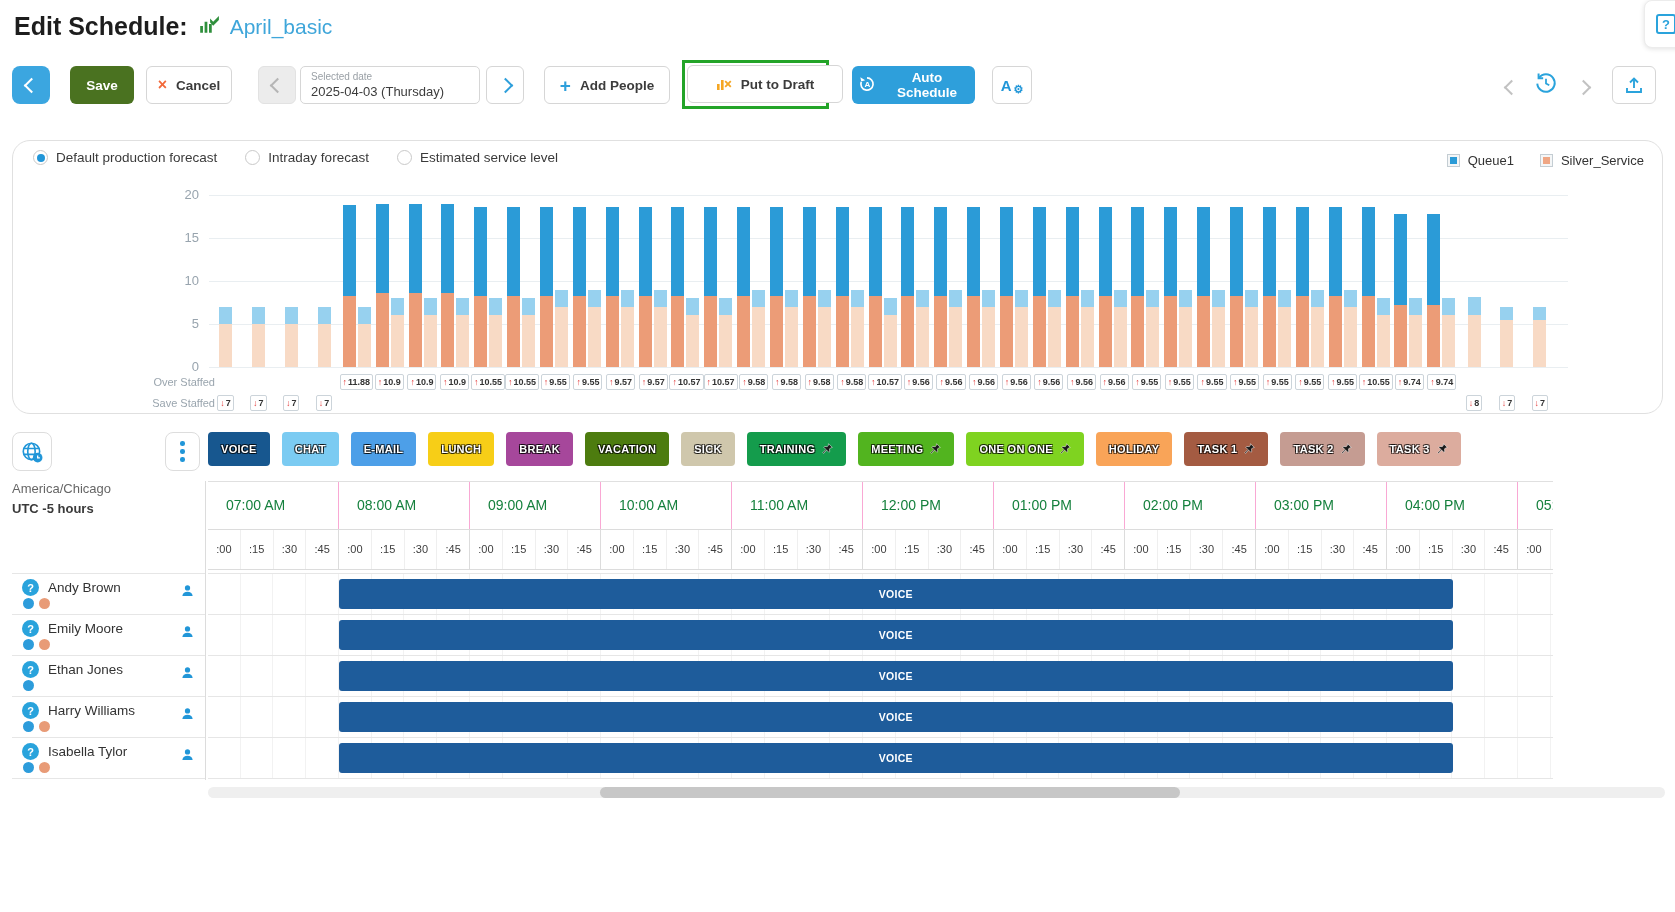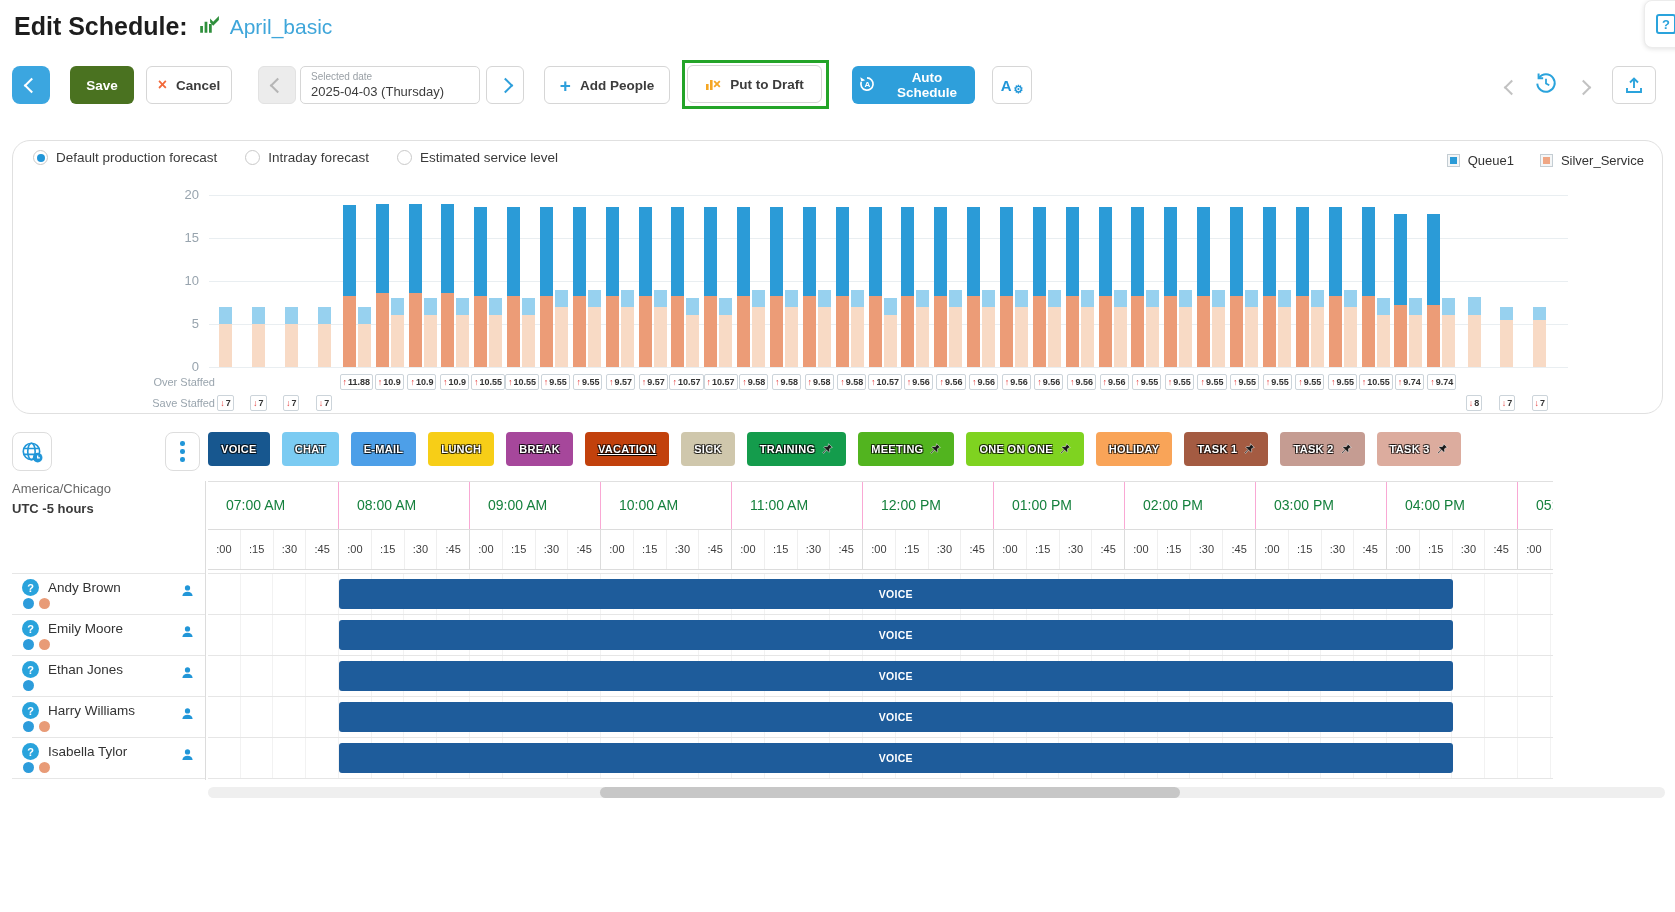--- a/index.html
+++ b/index.html
@@ -26,21 +26,21 @@
   #date-prev{left:258px;top:66px;width:38px;background:#ececec;border-color:#e2e2e2;color:#b5b5b5;}
   #date-field{position:absolute;left:300px;top:66px;width:180px;height:38px;border:1px solid #d6d6d6;
     border-radius:5px;box-sizing:border-box;padding:4px 10px;background:#fff;}
   .df-label{font-size:10px;color:#9aa0a6;}
   .df-value{font-size:13px;color:#3c3c3c;margin-top:2px;}
   #date-next{left:486px;top:66px;width:38px;color:#2e9fdb;}
   #add-people-btn{left:544px;top:66px;width:126px;}
   #add-plus{color:#2e9fdb;font-size:19px;font-weight:bold;line-height:1;}
   #draft-wrap{position:absolute;left:682px;top:60px;width:147px;height:49px;border:3px solid #23a428;
     box-sizing:border-box;}
-  #draft-btn{left:687px;top:65px;width:135px;}
+  #draft-btn{left:687px;top:65px;width:156px;}
   #auto-btn{left:852px;top:66px;width:123px;background:#2e9fdb;border:none;color:#fff;}
   #ag-btn{left:992px;top:66px;width:40px;}
   #ag-a{color:#2196d8;font-size:15px;font-weight:bold;}
   #ag-gear{color:#2196d8;font-size:11px;margin:8px 0 0 -7px;}
   #undo-prev{position:absolute;left:1506px;top:79px;color:#c2c2c2;}
   #undo-next{position:absolute;left:1578px;top:79px;color:#c2c2c2;}
   #history-btn{position:absolute;left:1534px;top:71px;width:24px;height:24px;}
   #upload-btn{left:1612px;top:66px;width:44px;}
   
   #chart-panel{position:absolute;left:12px;top:140px;width:1651px;height:274px;
@@ -952,21 +952,21 @@
     </div>
     <div class="act" style="background: rgb(77, 159, 232);">
       <span class="act-label">E-MAIL</span>
     </div>
     <div class="act" style="background: rgb(247, 206, 23);">
       <span class="act-label">LUNCH</span>
     </div>
     <div class="act" style="background: rgb(166, 71, 155);">
       <span class="act-label">BREAK</span>
     </div>
-    <div class="act" style="background: #c2410c; text-decoration: underline;">
+    <div class="act" style="background: #4d7c0f;">
       <span class="act-label">VACATION</span>
     </div>
     <div class="act" style="background: rgb(207, 199, 172);">
       <span class="act-label">SICK</span>
     </div>
     <div class="act" style="background: rgb(20, 156, 76);">
       <span class="act-label">TRAINING</span>
   <svg class="pin" viewBox="0 0 14 14">
     <path fill="#1a1a1a" stroke="#ffffff" stroke-width="0.6" d="M8.8.8l4.4 4.4-2 .5-1.3 1.3.3 2.9-1 1-2.6-2.6L3 12.2l-.9-.9 3.7-3.7L3.3 5l1-1 2.9.3 1.3-1.3z"></path>
   </svg>

